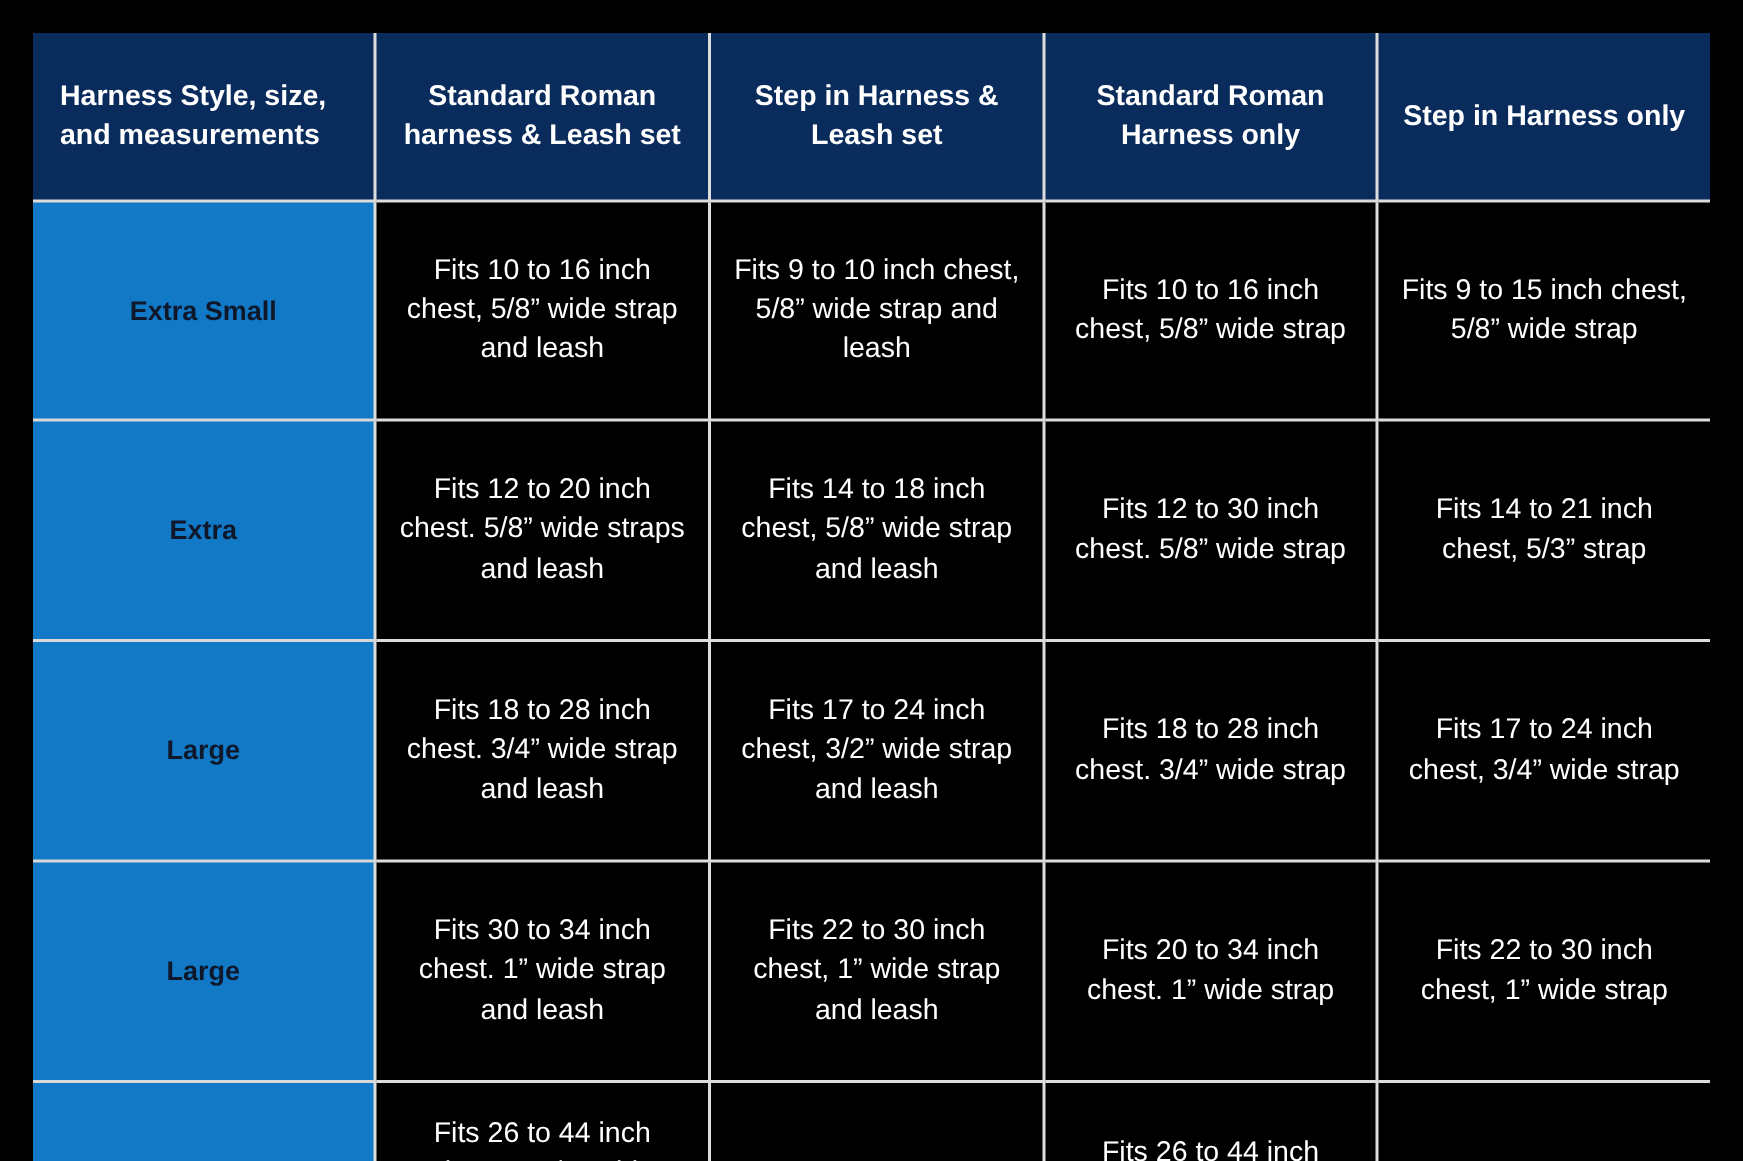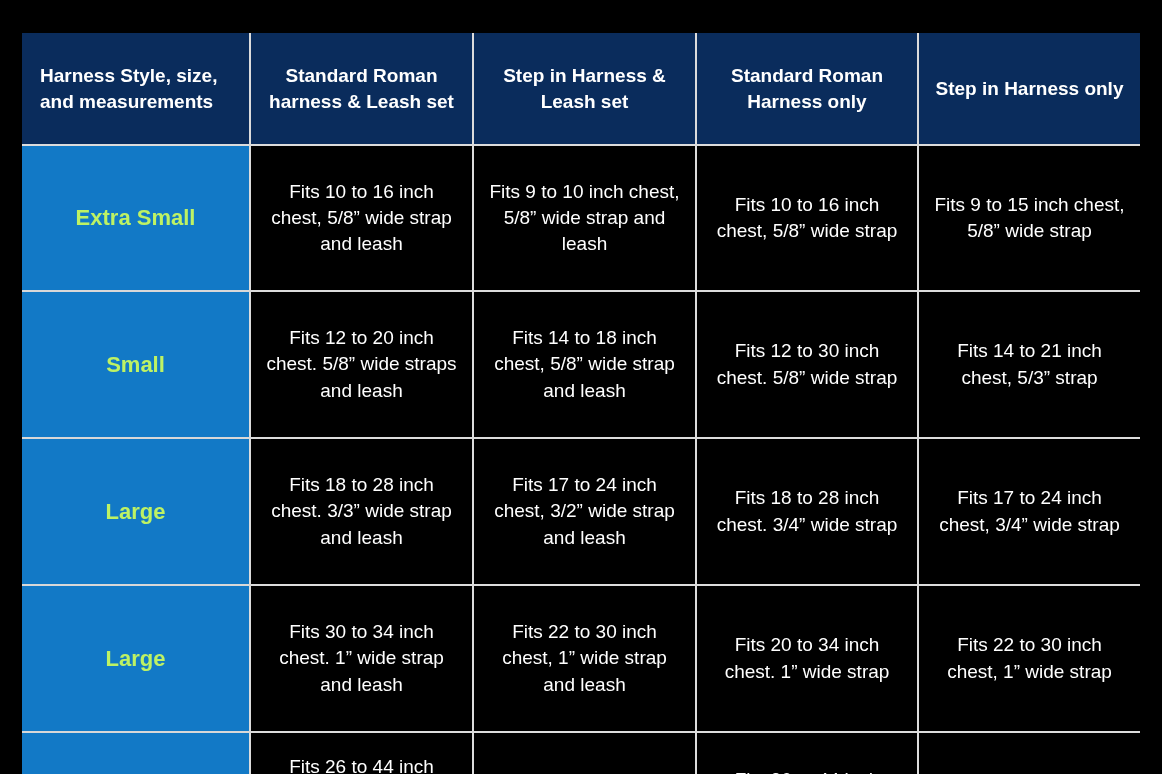--- a/index.html
+++ b/index.html
@@ -12,21 +12,21 @@
     height: 774px;
     overflow: hidden;
     font-family: "Liberation Sans", sans-serif;
   }
   .page {
     position: relative;
     width: 1162px;
     height: 774px;
     background: #000000;
     box-sizing: border-box;
-    padding: 33px 22px 0 22px;
+    padding: 22px 22px 0 22px;
   }
   table.size-chart {
     border-collapse: collapse;
     table-layout: fixed;
     width: 1118px;
     background: #000000;
   }
   table.size-chart col.c0 { width: 228px; }
   table.size-chart col.c1 { width: 223px; }
   table.size-chart col.c2 { width: 223px; }
@@ -52,22 +52,22 @@
     text-align: center;
   }
   thead th.first-col {
     text-align: left;
     padding-left: 18px;
     padding-right: 10px;
   }
 
   tbody th.row-head {
     background: #1279c6;
-    color: #bef264;
-    font-size: 22px;
+    color: #0f172a;
+    font-size: 18px;
     font-weight: bold;
     text-align: center;
     vertical-align: middle;
     padding: 10px 12px;
     border-right: 2px solid #dcdcdc;
     border-bottom: 2px solid #d8d8d8;
   }
   tbody tr:last-child th.row-head {
     border-bottom: none;
   }
@@ -118,29 +118,29 @@
     </thead>
     <tbody>
       <tr class="r0">
         <th class="row-head">Extra Small</th>
         <td>Fits 10 to 16 inch chest, 5/8” wide strap and leash</td>
         <td>Fits 9 to 10 inch chest, 5/8” wide strap and leash</td>
         <td>Fits 10 to 16 inch chest, 5/8” wide strap</td>
         <td>Fits 9 to 15 inch chest, 5/8” wide strap</td>
       </tr>
       <tr class="r1">
-        <th class="row-head">Small</th>
+        <th class="row-head">Extra</th>
         <td>Fits 12 to 20 inch chest. 5/8” wide straps and leash</td>
         <td>Fits 14 to 18 inch chest, 5/8” wide strap and leash</td>
         <td>Fits 12 to 30 inch chest. 5/8” wide strap</td>
         <td>Fits 14 to 21 inch chest, 5/3” strap</td>
       </tr>
       <tr class="r2">
         <th class="row-head">Large</th>
-        <td>Fits 18 to 28 inch chest. 3/3” wide strap and leash</td>
+        <td>Fits 18 to 28 inch chest. 3/4” wide strap and leash</td>
         <td>Fits 17 to 24 inch chest, 3/2” wide strap and leash</td>
         <td>Fits 18 to 28 inch chest. 3/4” wide strap</td>
         <td>Fits 17 to 24 inch chest, 3/4” wide strap</td>
       </tr>
       <tr class="r3">
         <th class="row-head">Large</th>
         <td>Fits 30 to 34 inch chest. 1” wide strap and leash</td>
         <td>Fits 22 to 30 inch chest, 1” wide strap and leash</td>
         <td>Fits 20 to 34 inch chest. 1” wide strap</td>
         <td>Fits 22 to 30 inch chest, 1” wide strap</td>

